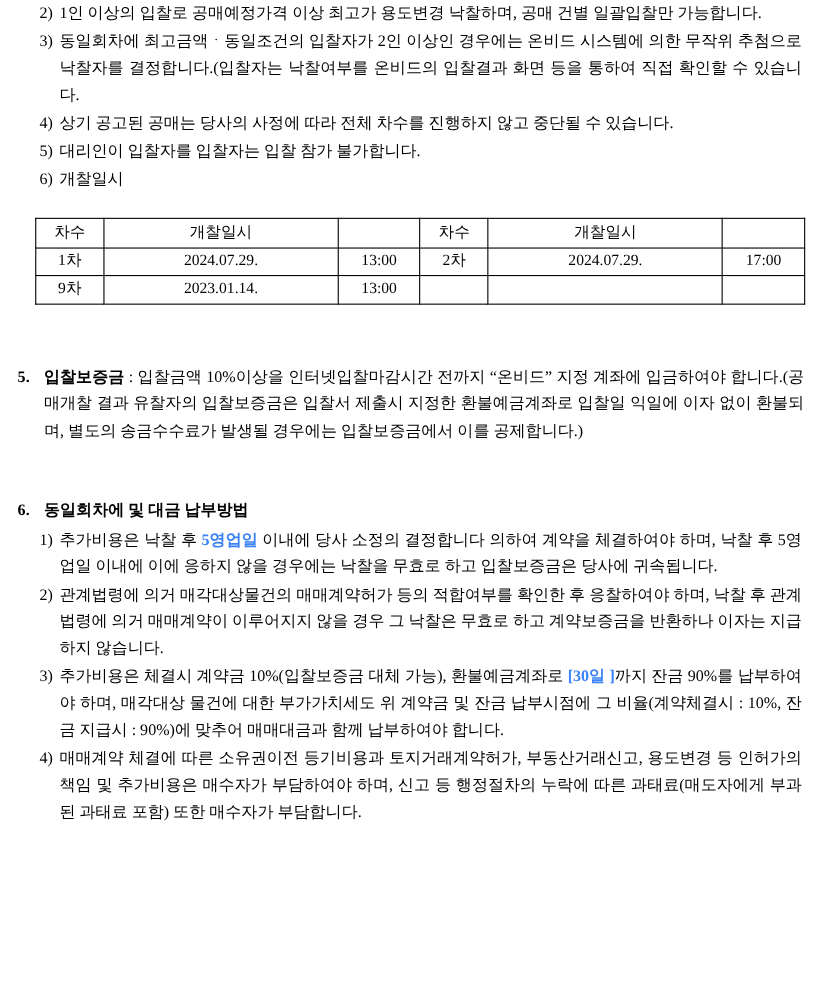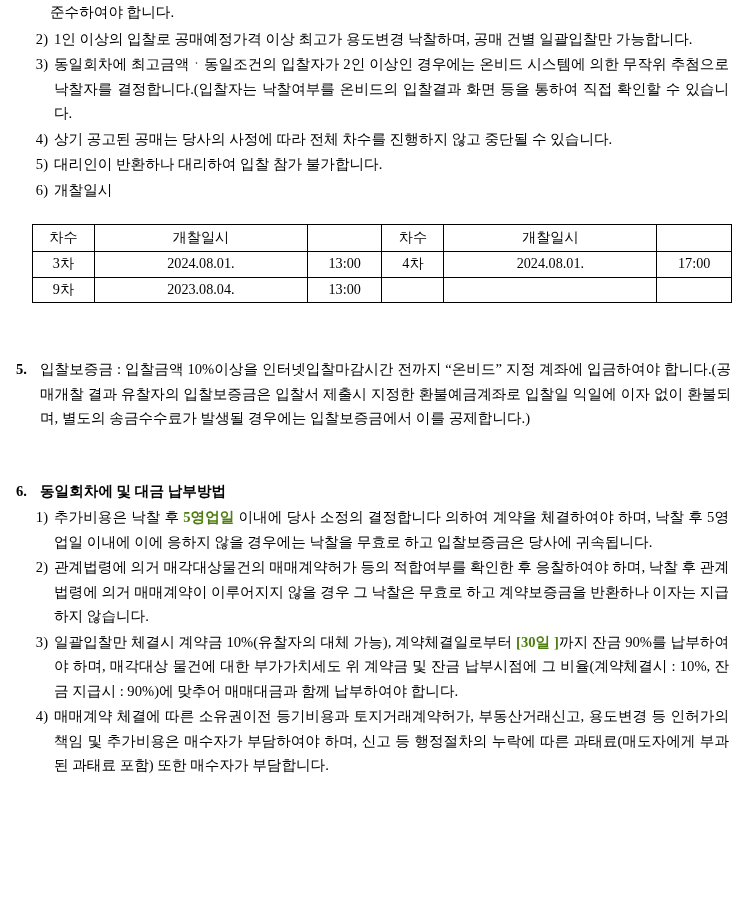--- a/index.html
+++ b/index.html
@@ -66,21 +66,21 @@
     width: 24px;
     font-weight: bold;
     text-align: left;
     padding-left: 2px;
   }
   .section .body {
     flex: 1 1 auto;
     text-align: justify;
   }
   .section .head {
-    font-weight: normal;
+    font-weight: bold;
   }
   .section-title {
     font-weight: bold;
   }
   .sub-list {
     margin-top: 2px;
   }
 
   
   .table-wrap {
@@ -100,51 +100,50 @@
     line-height: 1.5;
   }
   table.bid-table thead td {
     padding: 2px 4px 3px 4px;
   }
   .col-round { width: 58px; }
   .col-date  { width: 222px; }
   .col-time  { width: 70px; }
 
   .blue {
-    color: #4d7c0f;
+    color: #3b82f6;
     font-weight: bold;
   }
   .bold { font-weight: normal; }
 
   .gap-lg { height: 28px; }
   .spacer-22 { height: 22px; }
 </style>
 </head>
 <body>
 
 <div class="page">
 
-  <div class="cont-line">준수하여야 합니다.</div>
 
   <div>
     <div class="item sub-item">
       <span class="marker">2)</span>
       <span class="body">1인 이상의 입찰로 공매예정가격 이상 최고가 용도변경 낙찰하며, 공매 건별 일괄입찰만 가능합니다.</span>
     </div>
     <div class="item sub-item">
       <span class="marker">3)</span>
       <span class="body">동일회차에 최고금액ㆍ동일조건의 입찰자가 2인 이상인 경우에는 온비드 시스템에 의한 무작위 추첨으로 낙찰자를 결정합니다.(입찰자는 낙찰여부를 온비드의 입찰결과 화면 등을 통하여 직접 확인할 수 있습니다.</span>
     </div>
     <div class="item sub-item">
       <span class="marker">4)</span>
       <span class="body">상기 공고된 공매는 당사의 사정에 따라 전체 차수를 진행하지 않고 중단될 수 있습니다.</span>
     </div>
     <div class="item sub-item">
       <span class="marker">5)</span>
-      <span class="body">대리인이 반환하나 대리하여 입찰 참가 불가합니다.</span>
+      <span class="body">대리인이 입찰자를 입찰자는 입찰 참가 불가합니다.</span>
     </div>
     <div class="item sub-item">
       <span class="marker">6)</span>
       <span class="body">개찰일시</span>
     </div>
   </div>
 
   <div class="table-wrap">
     <table class="bid-table">
       <thead>
@@ -152,30 +151,30 @@
           <td class="col-round">차수</td>
           <td class="col-date">개찰일시</td>
           <td class="col-time"></td>
           <td class="col-round">차수</td>
           <td class="col-date">개찰일시</td>
           <td class="col-time"></td>
         </tr>
       </thead>
       <tbody>
         <tr>
-          <td>3차</td>
-          <td>2024.08.01.</td>
+          <td>1차</td>
+          <td>2024.07.29.</td>
           <td>13:00</td>
-          <td>4차</td>
-          <td>2024.08.01.</td>
+          <td>2차</td>
+          <td>2024.07.29.</td>
           <td>17:00</td>
         </tr>
         <tr>
           <td>9차</td>
-          <td>2023.08.04.</td>
+          <td>2023.01.14.</td>
           <td>13:00</td>
           <td></td>
           <td></td>
           <td></td>
         </tr>
       </tbody>
     </table>
   </div>
 
   <div class="gap-lg"></div>
@@ -199,21 +198,21 @@
       <span class="body"><span>추가비용은 낙찰 후 </span><span class="blue">5영업일</span><span> 이내에 당사 소정의 결정합니다 의하여 계약을 체결하여야 하며, 낙찰 후 5영업일 이내에 이에 응하지 않을 경우에는 낙찰을 무효로 하고 입찰보증금은 당사에 귀속됩니다.</span></span>
     </div>
 
     <div class="item sub-item">
       <span class="marker">2)</span>
       <span class="body">관계법령에 의거 매각대상물건의 매매계약허가 등의 적합여부를 확인한 후 응찰하여야 하며, 낙찰 후 관계법령에 의거 매매계약이 이루어지지 않을 경우 그 낙찰은 무효로 하고 계약보증금을 반환하나 이자는 지급하지 않습니다.</span>
     </div>
 
     <div class="item sub-item">
       <span class="marker">3)</span>
-      <span class="body"><span>일괄입찰만 체결시 </span><span class="bold">계약금 10%</span><span>(유찰자의 대체 가능), 계약체결일로부터 </span><span class="blue">[30일 ]</span><span>까지 </span><span class="bold">잔금 90%</span><span>를 납부하여야 하며, 매각대상 물건에 대한 부가가치세도 위 계약금 및 잔금 납부시점에 그 비율(계약체결시 : 10%, 잔금 지급시 : 90%)에 맞추어 매매대금과 함께 납부하여야 합니다.</span></span>
+      <span class="body"><span>추가비용은 체결시 </span><span class="bold">계약금 10%</span><span>(입찰보증금 대체 가능), 환불예금계좌로 </span><span class="blue">[30일 ]</span><span>까지 </span><span class="bold">잔금 90%</span><span>를 납부하여야 하며, 매각대상 물건에 대한 부가가치세도 위 계약금 및 잔금 납부시점에 그 비율(계약체결시 : 10%, 잔금 지급시 : 90%)에 맞추어 매매대금과 함께 납부하여야 합니다.</span></span>
     </div>
 
     <div class="item sub-item">
       <span class="marker">4)</span>
       <span class="body">매매계약 체결에 따른 소유권이전 등기비용과 토지거래계약허가, 부동산거래신고, 용도변경 등 인허가의 책임 및 추가비용은 매수자가 부담하여야 하며, 신고 등 행정절차의 누락에 따른 과태료(매도자에게 부과된 과태료 포함) 또한 매수자가 부담합니다.</span>
     </div>
 
   </div>
 
 </div>

